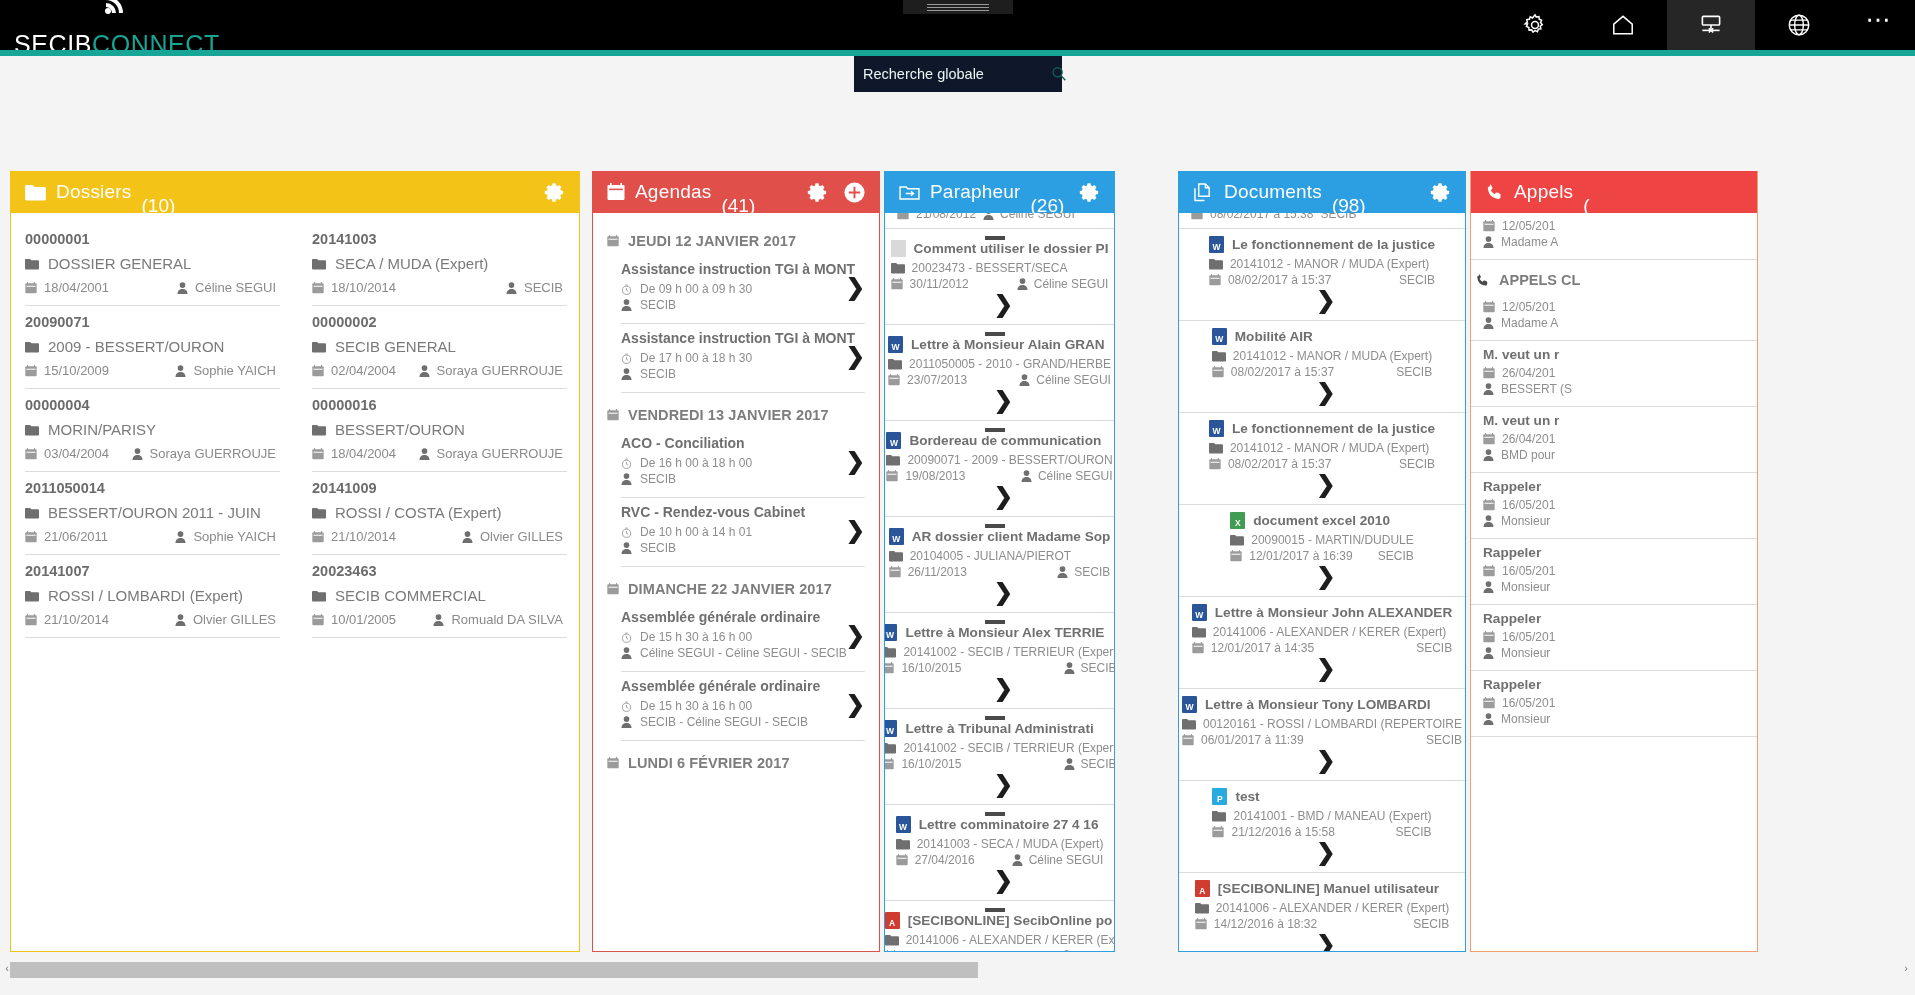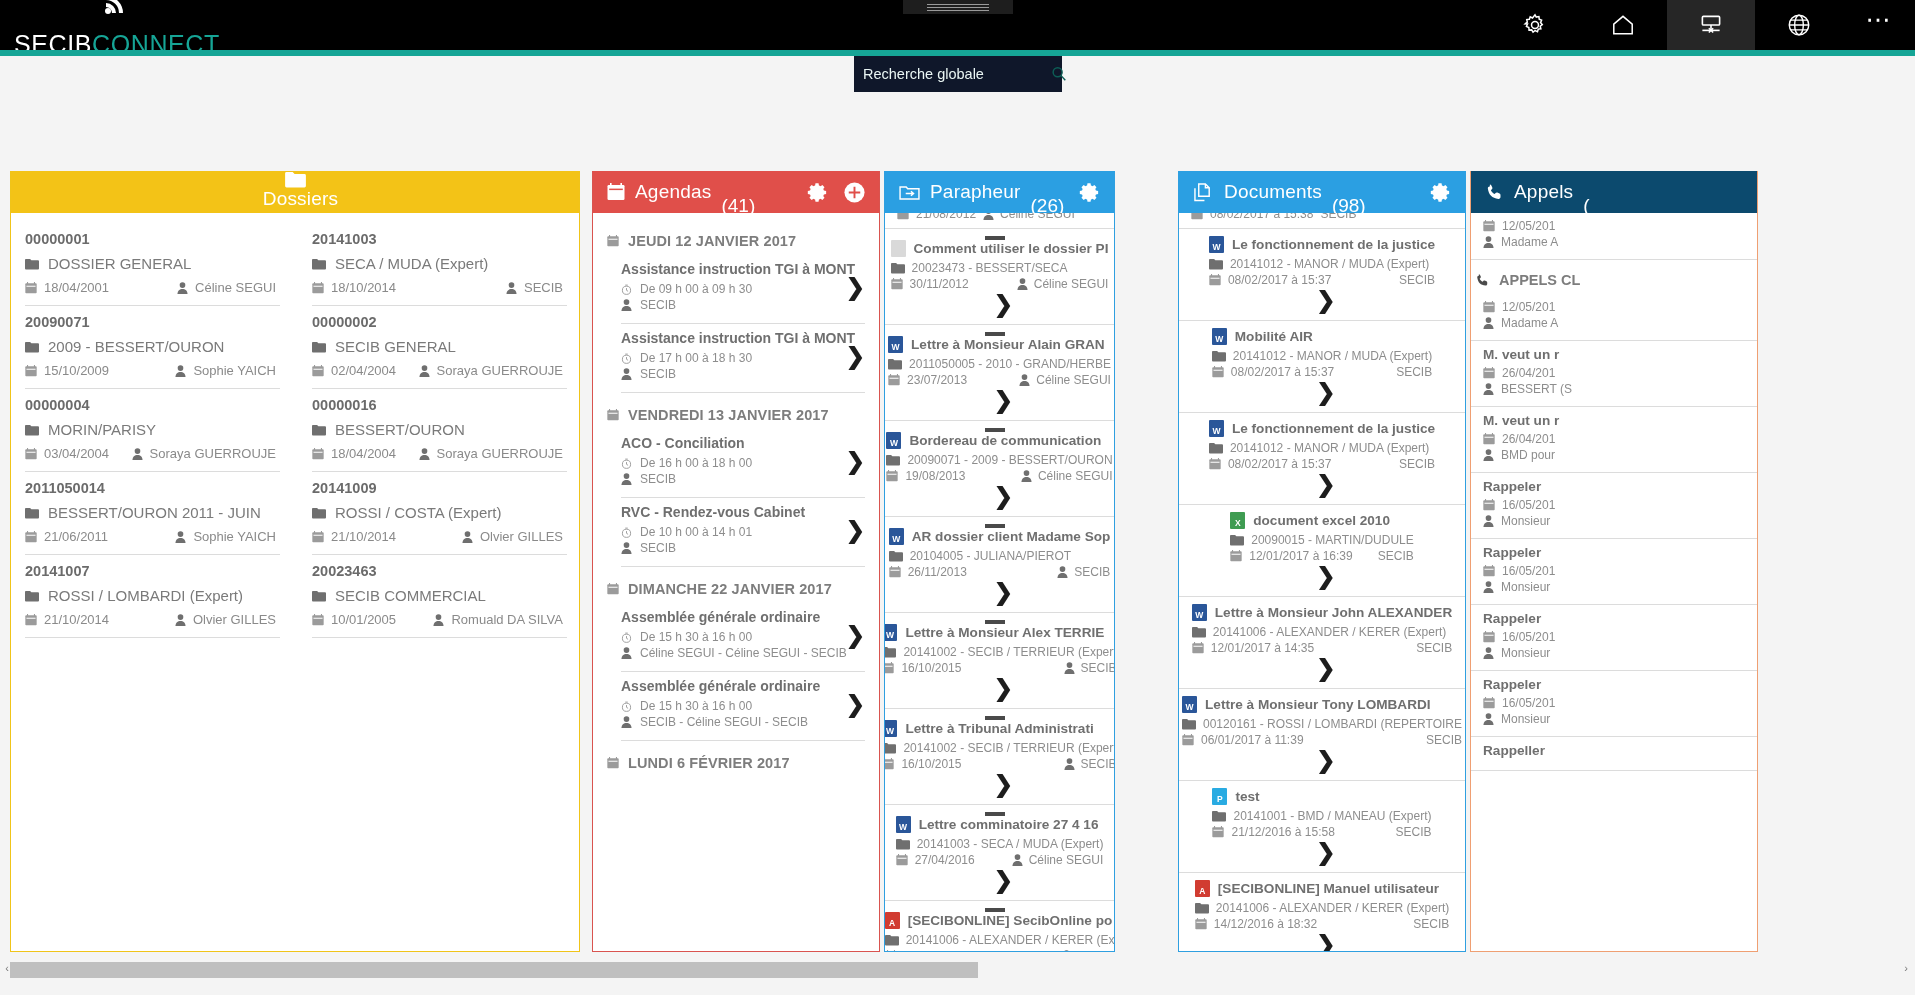--- a/index.html
+++ b/index.html
@@ -61,21 +61,21 @@
     color: #fff; flex: 0 0 auto;
   }
   .panel-head .ptitle { font-size: 19px; font-weight: 400; margin-left: 10px; letter-spacing: .2px;}
   .panel-head .pcount { font-size: 19px; font-weight: 400; margin-left: 10px; margin-top: 28px; }
   .panel-head .head-actions { margin-left: auto; display: flex; align-items: center; gap: 14px; }
   .panel-body { flex: 1; overflow: hidden; position: relative; background:#fff; }
 
   
   #panel-dossiers { left: 10px; width: 570px; height: 781px;
     border: 1px solid #f0c419; border-top: none; }
-  #panel-dossiers .panel-head { background: #f3c317; flex-direction: column; }
+  #panel-dossiers .panel-head { background: #f3c317; }
   .dossier-grid { display: grid; grid-template-columns: 1fr 1fr; column-gap: 32px; padding: 10px 12px 0 14px; }
   .d-item { padding: 8px 4px 10px 0; border-bottom: 1px solid #dcdcdc; }
   .d-ref { font-size: 14.5px; font-weight: bold; color: #6b6b6b; margin-bottom: 8px; }
   .d-name { font-size: 15px; color: #7a7a7a; display: flex; align-items: center; gap: 9px; margin-bottom: 8px;}
   .d-meta { display: flex; align-items: center; font-size: 13px; color: #8a8a8a; }
   .d-meta .left, .d-meta .right { display: flex; align-items: center; gap: 7px; }
   .d-meta .right { margin-left: auto; }
 
   
   #panel-agendas { left: 592px; width: 288px; height: 781px;
@@ -97,21 +97,21 @@
   #panel-parapheur .panel-head { background: #2b9fe2; }
 
   
   #panel-documents { left: 1178px; width: 288px; height: 781px;
     border: 1px solid #2f9fe0; border-top: none; }
   #panel-documents .panel-head { background: #2b9fe2; }
 
   
   #panel-appels { left: 1470px; width: 288px; height: 781px;
     border: 1px solid #ef9f72; border-top: none; }
-  #panel-appels .panel-head { background: #0c4a6e; }
+  #panel-appels .panel-head { background: #ef4444; }
 
   .doc-list { padding: 0 0 0 0; }
   .doc-item { display: flex; align-items: center; padding: 7px 12px 8px 12px; border-bottom: 1px solid #dcdcdc; flex-direction: column; }
   .doc-item:last-child { border-bottom: 1px solid #dcdcdc; }
   .dash { width: 20px; height: 4px; background: #4a4a4a; flex: 0 0 auto; margin-right: 9px; }
   .doc-col { flex: 1; min-width: 0; }
   .doc-title { font-size: 13.6px; font-weight: bold; color: #6f6f6f; display: flex; align-items: center; gap: 8px;
                white-space: nowrap; margin-bottom: 4px; }
   .doc-line { display: flex; align-items: center; gap: 7px; font-size: 12px; color: #8d8d8d; white-space: nowrap; margin-bottom:2px;}
   .doc-line .owner { margin-left: auto; display: flex; align-items: center; gap: 6px; }
@@ -1622,23 +1622,20 @@
             <div class="doc-line">
               <span>
                 <svg width="11" height="12" viewBox="0 0 12 13" fill="#6f6f6f">
                   <circle cx="6" cy="3.3" r="3.1"></circle>
                   <path d="M0.5 13c0-3.2 2.5-5.4 5.5-5.4S11.5 9.8 11.5 13z"></path>
                 </svg>
               </span>
               <span>Monsieur </span>
             </div>
           </div>
-          <div class="ap-item">
-            <div class="ap-title">Rappeller</div>
-          </div>
         </div>
     </div>
   </section>
 
 </div>
 
 <div class="hscroll-track"></div>
 <div class="hscroll-arrow l">‹</div>
 <div class="hscroll-thumb"></div>
 <div class="hscroll-arrow r">›</div>

